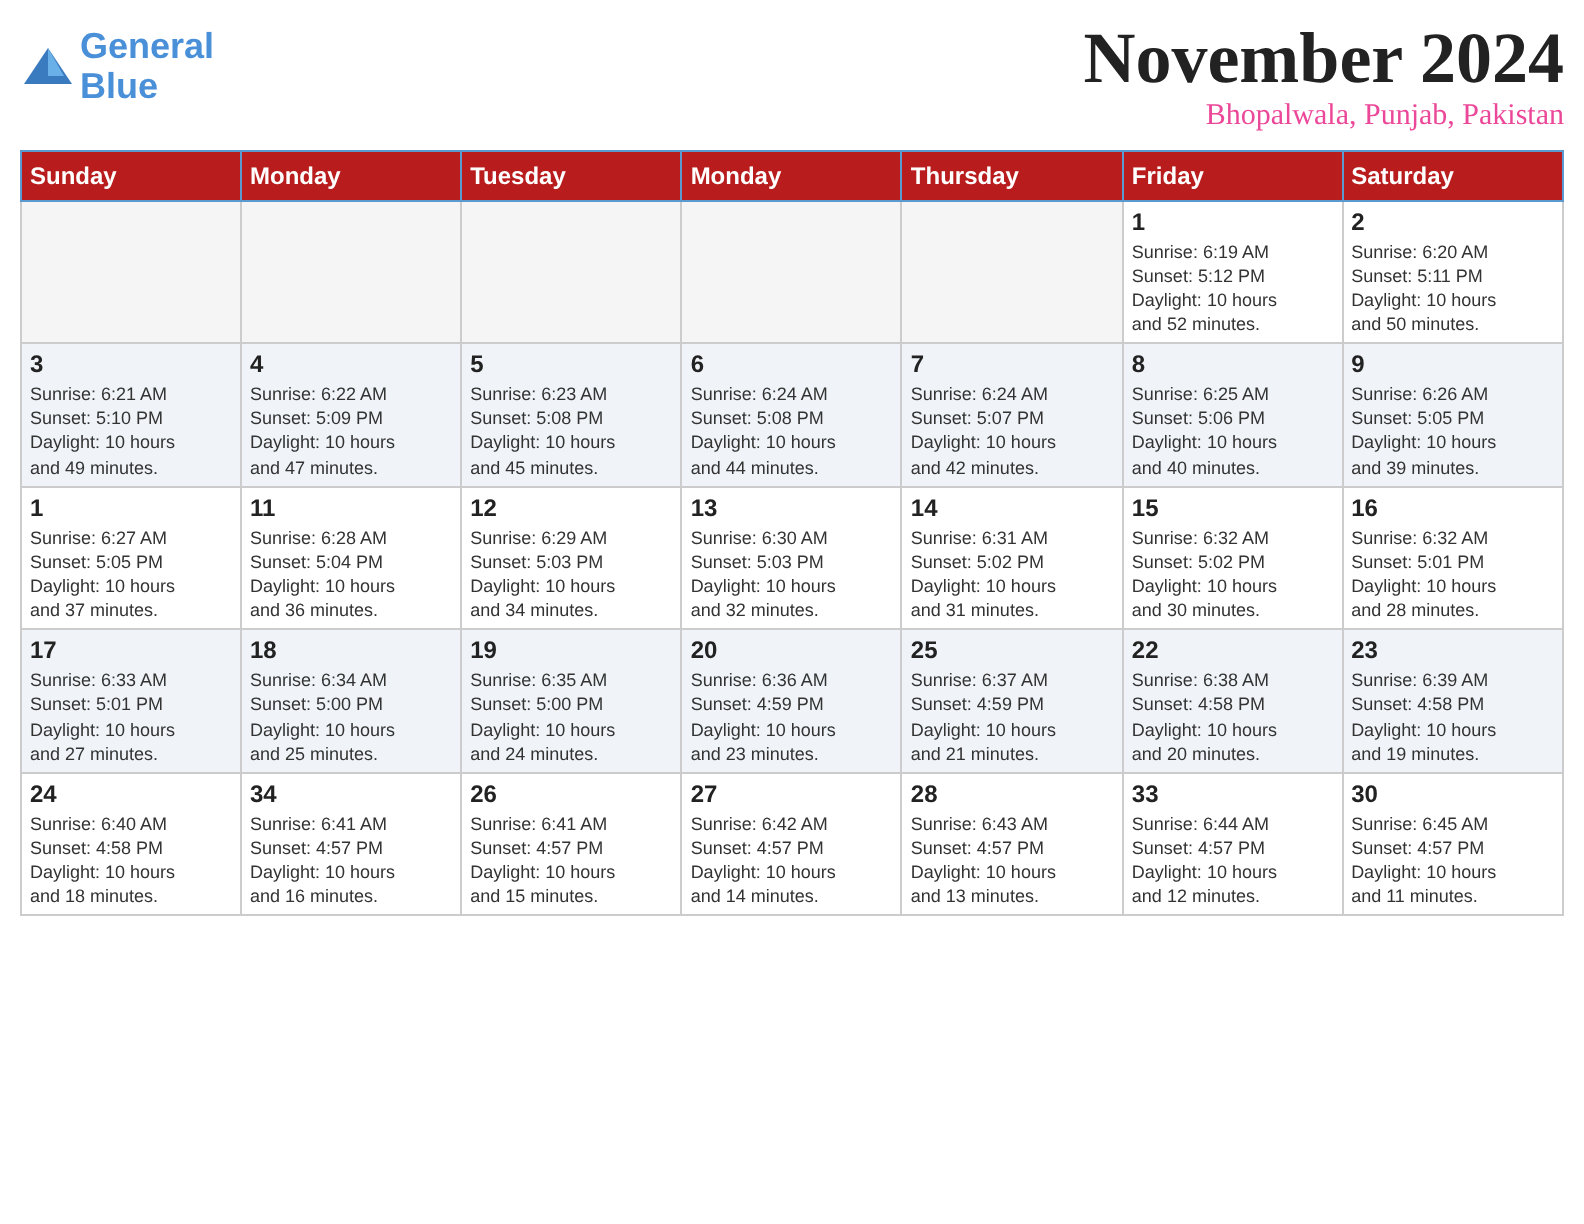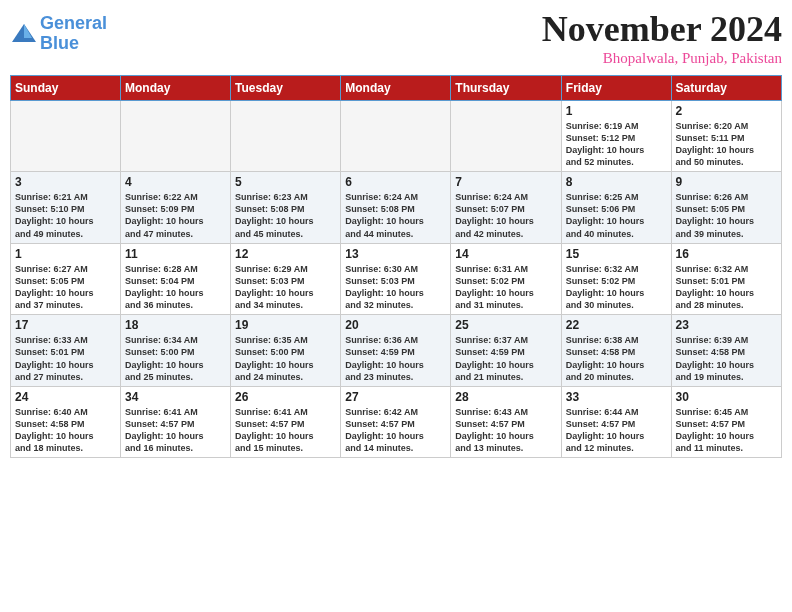--- a/index.html
+++ b/index.html
@@ -86,21 +86,20 @@
       font-size: 12px;
       font-weight: bold;
       color: #222;
       display: block;
       margin-bottom: 2px;
     }
     .day-info {
       font-size: 9px;
       color: #333;
       line-height: 1.35;
-      font-weight: bold;
     }
     .row-even td { background: #eef2f7; }
     .row-odd td { background: #fff; }
     td.empty { background: #f5f5f5 !important; }
   </style>
 </head>
 <body>
 
 <div class="header">
   <div class="logo">

